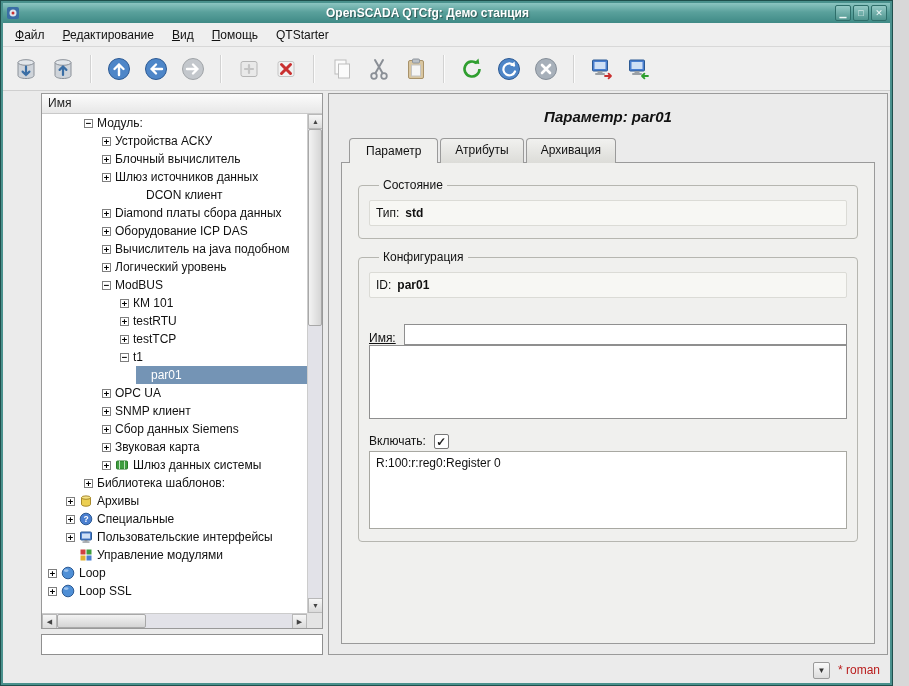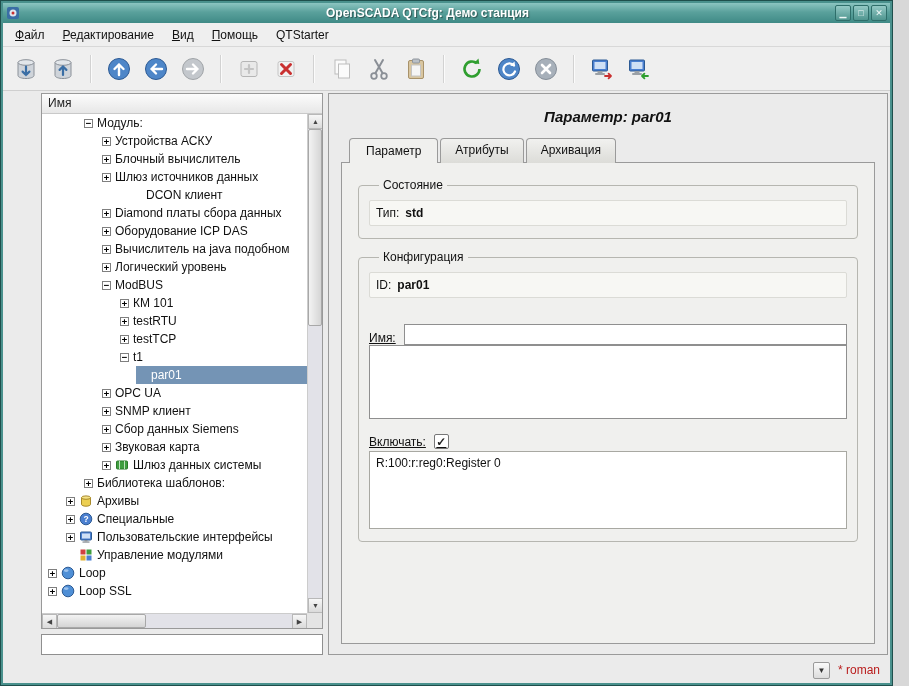--- a/index.html
+++ b/index.html
@@ -88,21 +88,21 @@
   .groupbox + .groupbox{margin-top:18px;}
   .group-legend{position:absolute;top:-8px;left:20px;background:#f0f0ee;padding:0 4px;}
   .info-strip{background:#f7f7f4;border:1px solid #dbdbd6;border-radius:2px;padding:5px 6px;
     display:flex;gap:6px;align-items:center;}
   .field-row{display:flex;align-items:flex-end;gap:8px;margin-top:26px;text-decoration:underline;}
   .field-row input{flex:1;height:21px;border:1px solid #8f8f8f;background:#fff;padding:0 4px;
     font:12px "Liberation Sans",sans-serif;}
   .field-label{margin-top:12px;margin-bottom:4px;}
   .descr-area{width:100%;height:74px;border:1px solid #8f8f8f;background:#fff;resize:none;
     font:12px "Liberation Sans",sans-serif;padding:3px 5px;}
-  .check-row{display:flex;align-items:flex-end;gap:8px;margin-top:12px;text-decoration:underline;}
+  .check-row{display:flex;align-items:flex-start;gap:8px;margin-top:12px;}
   .checkbox{width:15px;height:15px;border:1px solid #777;background:#fff;border-radius:2px;
     display:flex;align-items:center;justify-content:center;font-size:12px;font-weight:bold;color:#222;line-height:1;}
   .attrs-box{height:78px;border:1px solid #a8a8a2;background:#fff;padding:4px 6px;overflow:hidden;margin-top:2px;}
 
   
   .statusbar{height:26px;flex:none;display:flex;align-items:center;justify-content:flex-end;
     padding:0 10px;gap:8px;}
   .combo-btn{width:17px;height:17px;border:1px solid #9a9a9a;border-radius:2px;
     background:linear-gradient(180deg,#fafafa,#dcdcdc);font-size:8px;color:#333;
     display:flex;align-items:center;justify-content:center;}

